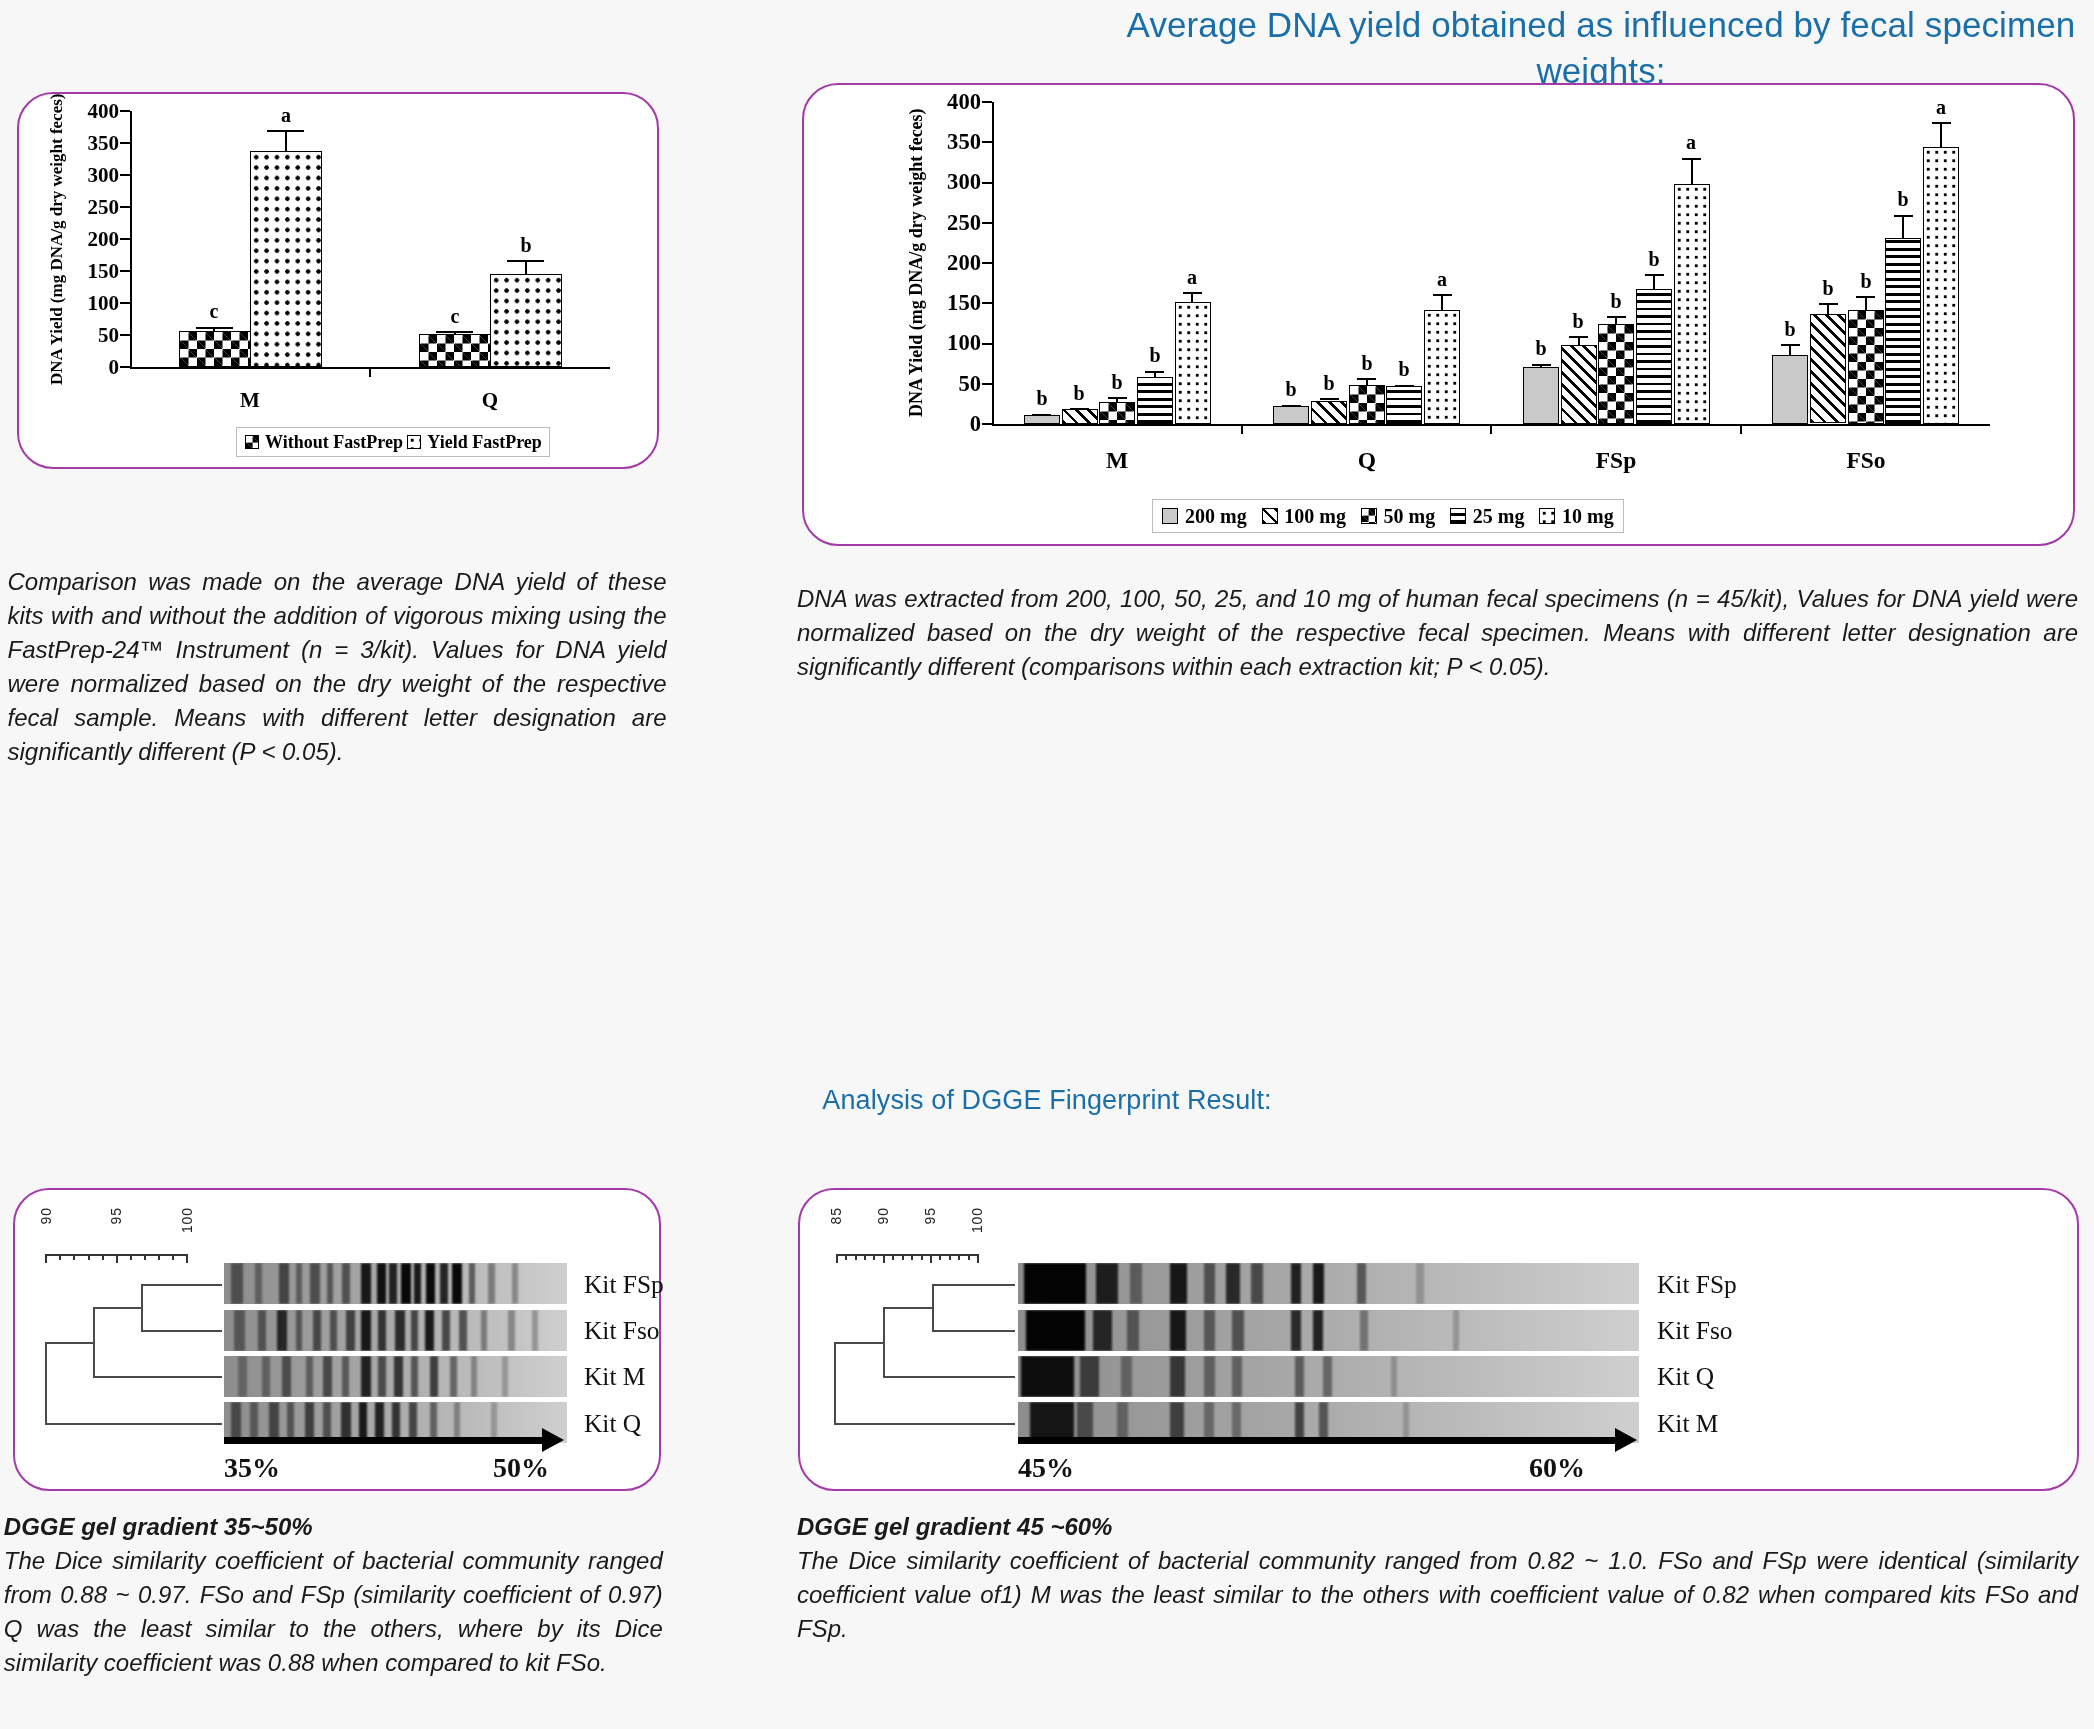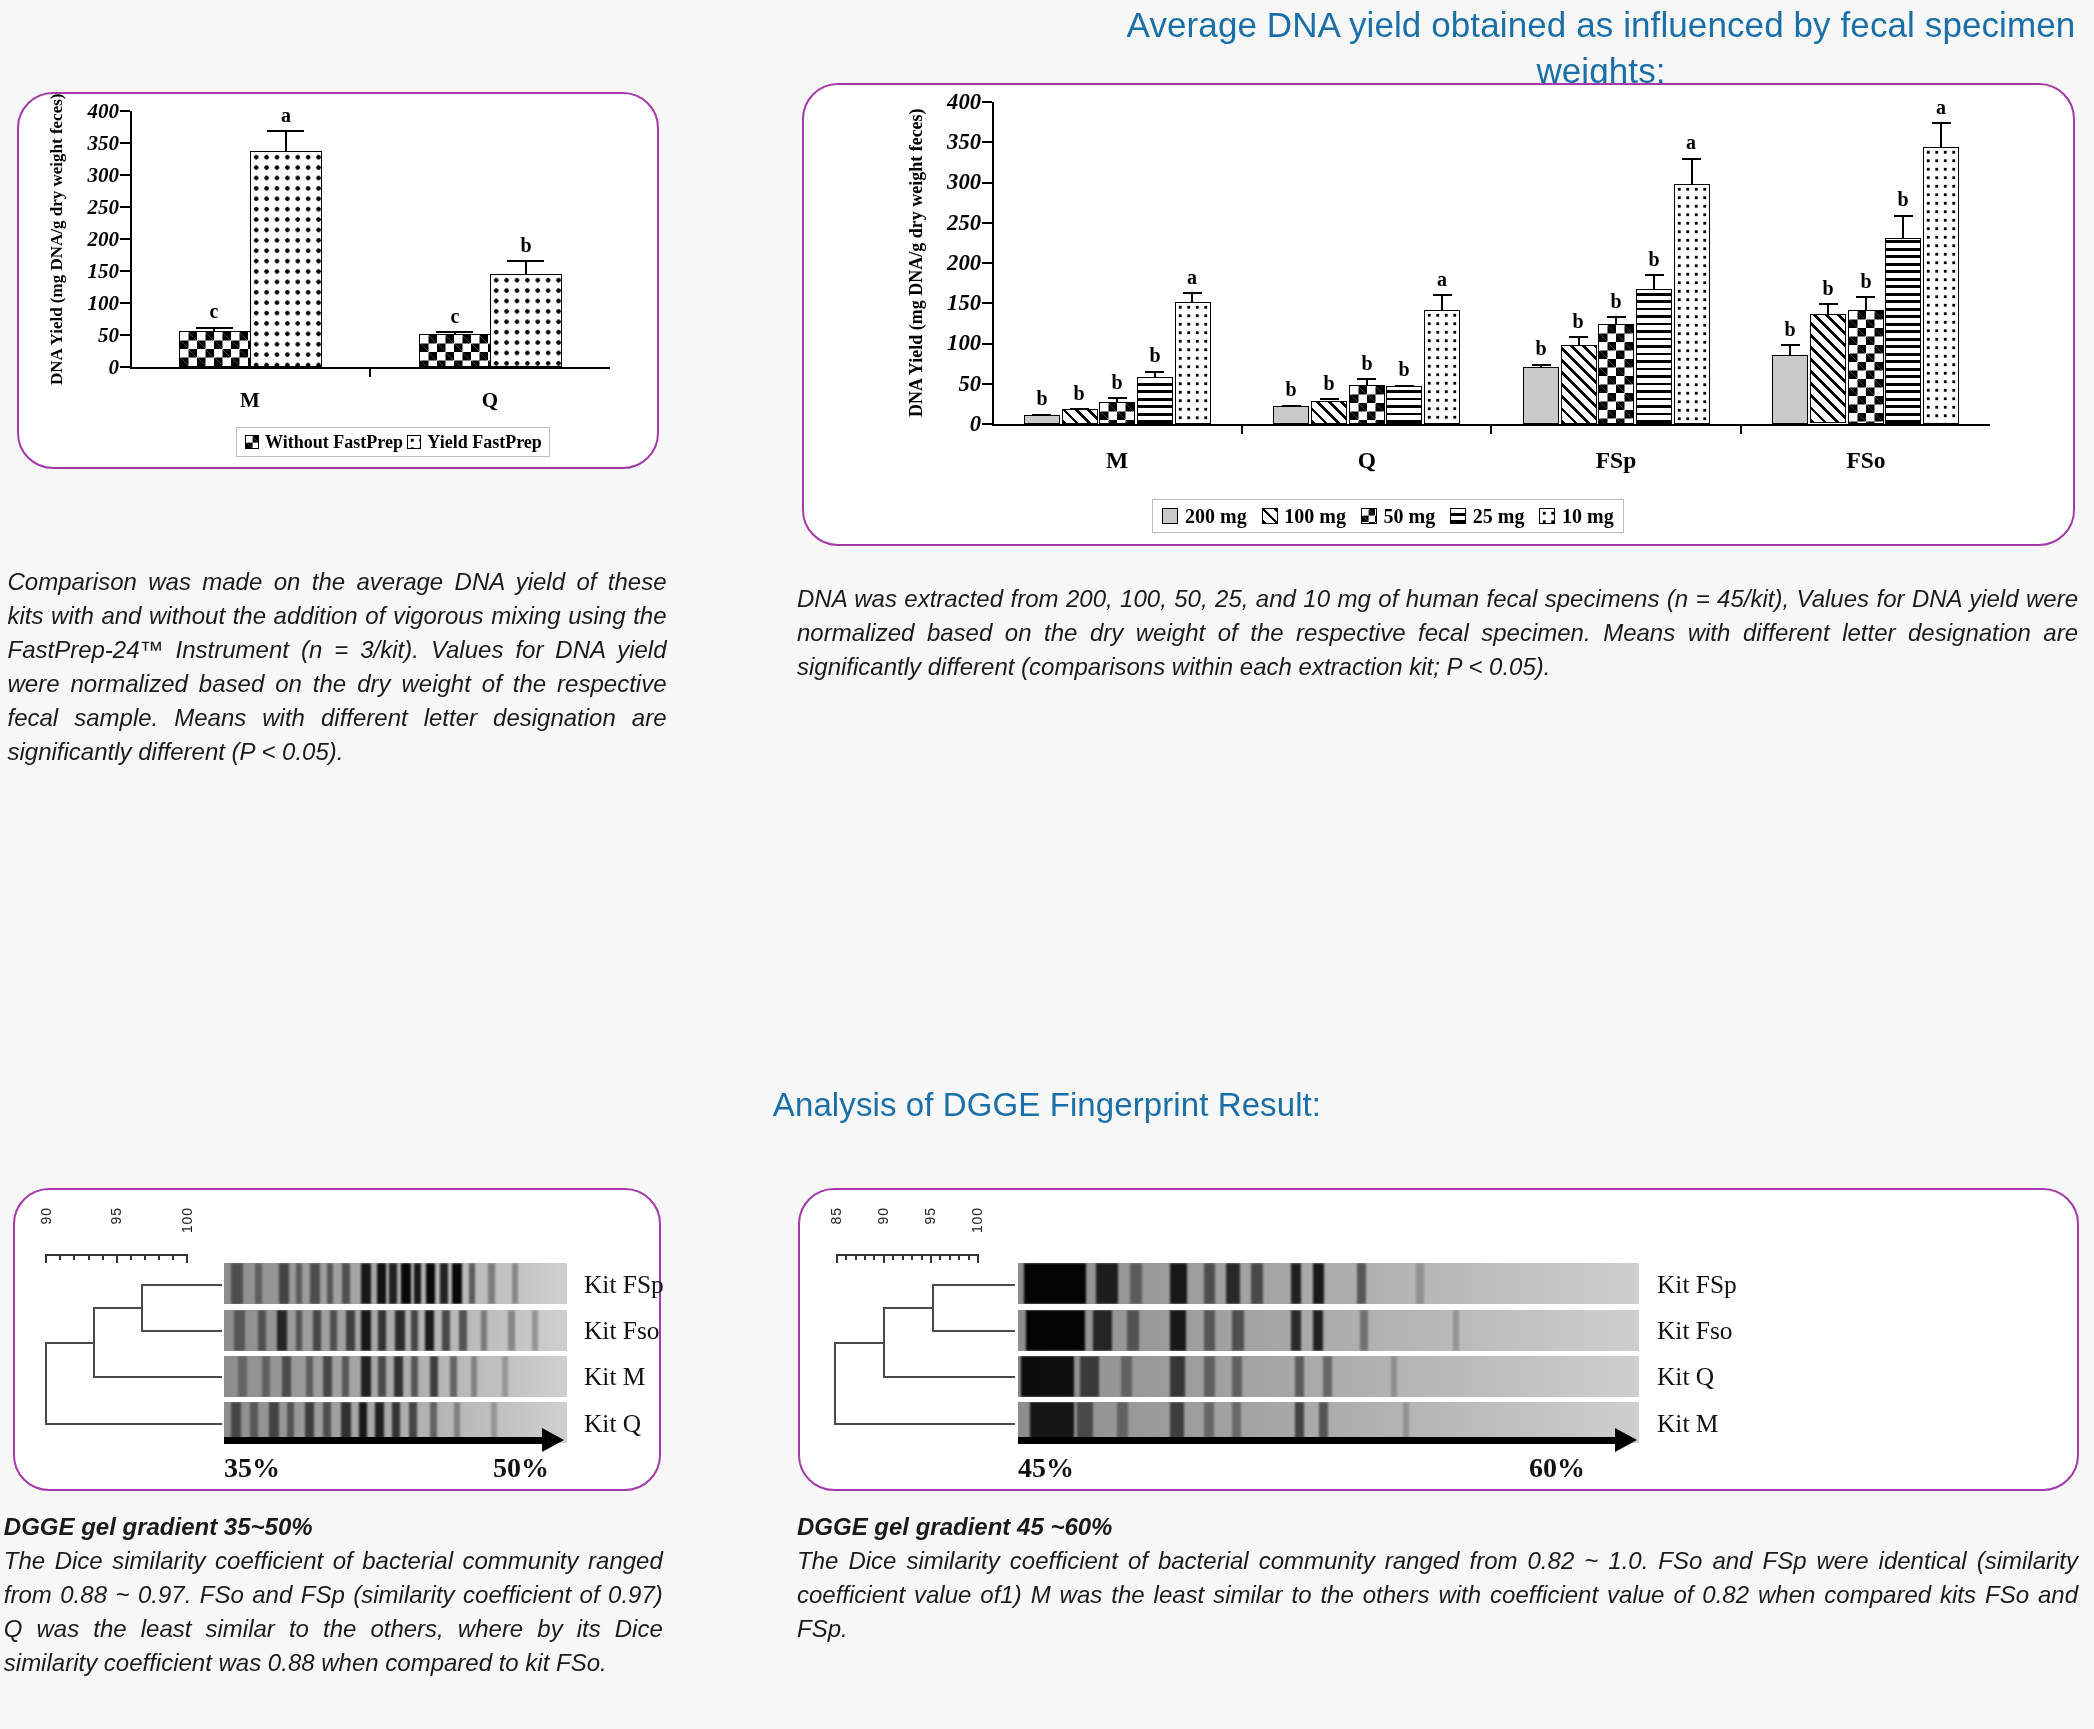--- a/index.html
+++ b/index.html
@@ -14,21 +14,21 @@
   
   .sec-title{
     color:#1b6fa8;
     font-size:35px;
     line-height:1.32;
     text-align:center;
     letter-spacing:0.1px;
   }
   #title-left{position:absolute;left:9.4px;top:1.9px;width:960px;}
   #title-right{position:absolute;left:1121px;top:1.9px;width:960px;}
-  #title-dgge{position:absolute;left:576px;top:1083px;width:942px;font-size:33px;}
+  #title-dgge{position:absolute;left:576px;top:1083px;width:942px;font-size:27px;}
 
   
   .panel{
     position:absolute;
     background:#fff;
     border:2.8px solid #a33aa8;
     border-radius:36px;
     box-sizing:border-box;
   }
   #panel-chart1{left:17px;top:92px;width:642px;height:377px;}
@@ -60,21 +60,20 @@
     font-weight:bold;
     white-space:nowrap;
     color:#000;
   }
   .ytick{
     position:absolute;right:0;
     font-weight:bold;color:#000;
     text-align:right;
     transform:translateY(-50%);
     white-space:nowrap;
-    font-style:italic;
   }
   .tickmark{position:absolute;background:#000;height:1.9px;}
   .axis-y{position:absolute;background:#000;width:1.9px;}
   .axis-x{position:absolute;background:#000;height:1.9px;}
   .bar{position:absolute;bottom:0;border:1.9px solid #000;box-sizing:border-box;}
   .errbar{position:absolute;width:1.9px;background:#000;}
   .errcap{position:absolute;height:1.9px;background:#000;}
   .sig{position:absolute;font-weight:bold;color:#000;transform:translateX(-50%);}
   .xcat{position:absolute;font-weight:bold;text-align:center;transform:translateX(-50%);}
   .xtitle{position:absolute;font-weight:bold;text-align:center;width:100%;}

